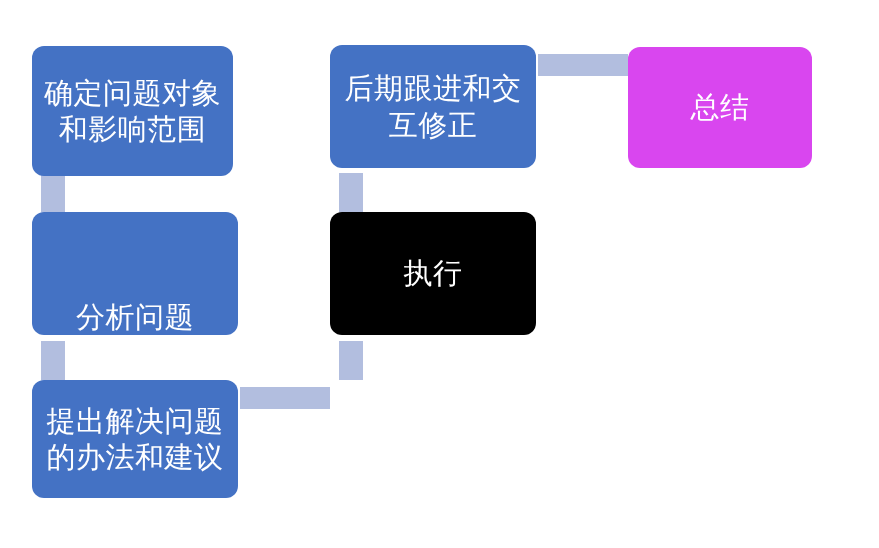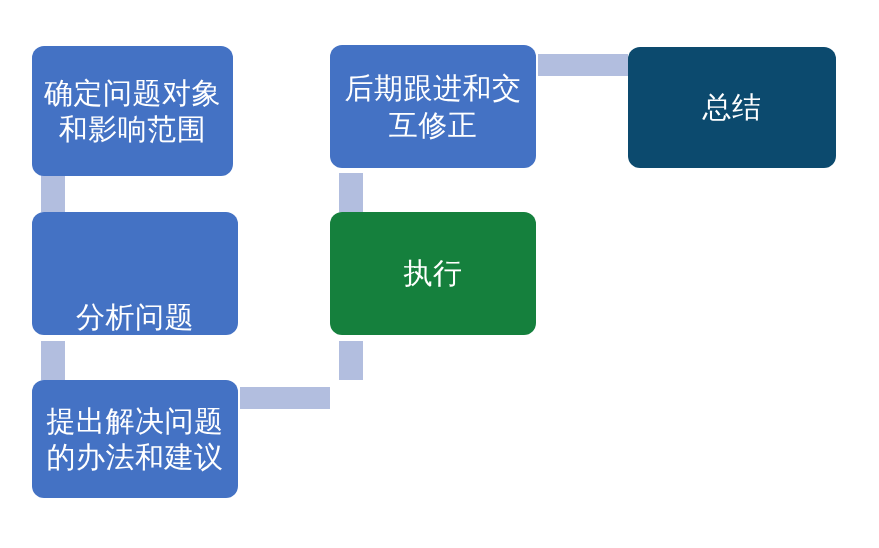--- a/index.html
+++ b/index.html
@@ -61,19 +61,19 @@
     </div>
     <div class="node" style="left: 32px; top: 212px; width: 206px; height: 123px; background: rgb(68, 114, 196); color: rgb(255, 255, 255); font-size: 29px; align-items: flex-end;">
       <span class="node-label">分析问题</span>
     </div>
     <div class="node" style="left: 330px; top: 45px; width: 206px; height: 123px; background: rgb(68, 114, 196); color: rgb(255, 255, 255); font-size: 29px;">
       <span class="node-label">后期跟进和交互修正</span>
     </div>
     <div class="node" style="left: 32px; top: 380px; width: 206px; height: 118px; background: rgb(68, 114, 196); color: rgb(255, 255, 255); font-size: 29px;">
       <span class="node-label">提出解决问题的办法和建议</span>
     </div>
-    <div class="node" style="left: 330px; top: 212px; width: 206px; height: 123px; background: #15803d; color: rgb(255, 255, 255); font-size: 29px;">
+    <div class="node" style="left: 330px; top: 212px; width: 206px; height: 123px; background: #000000; color: rgb(255, 255, 255); font-size: 29px;">
       <span class="node-label">执行</span>
     </div>
-    <div class="node" style="left: 628px; top: 47px; width: 208px; height: 121px; background: #0c4a6e; color: rgb(255, 255, 255); font-size: 29px;">
+    <div class="node" style="left: 628px; top: 47px; width: 184px; height: 121px; background: #d946ef; color: rgb(255, 255, 255); font-size: 29px;">
       <span class="node-label">总结</span>
     </div>
   </div>
 
 </body></html>

